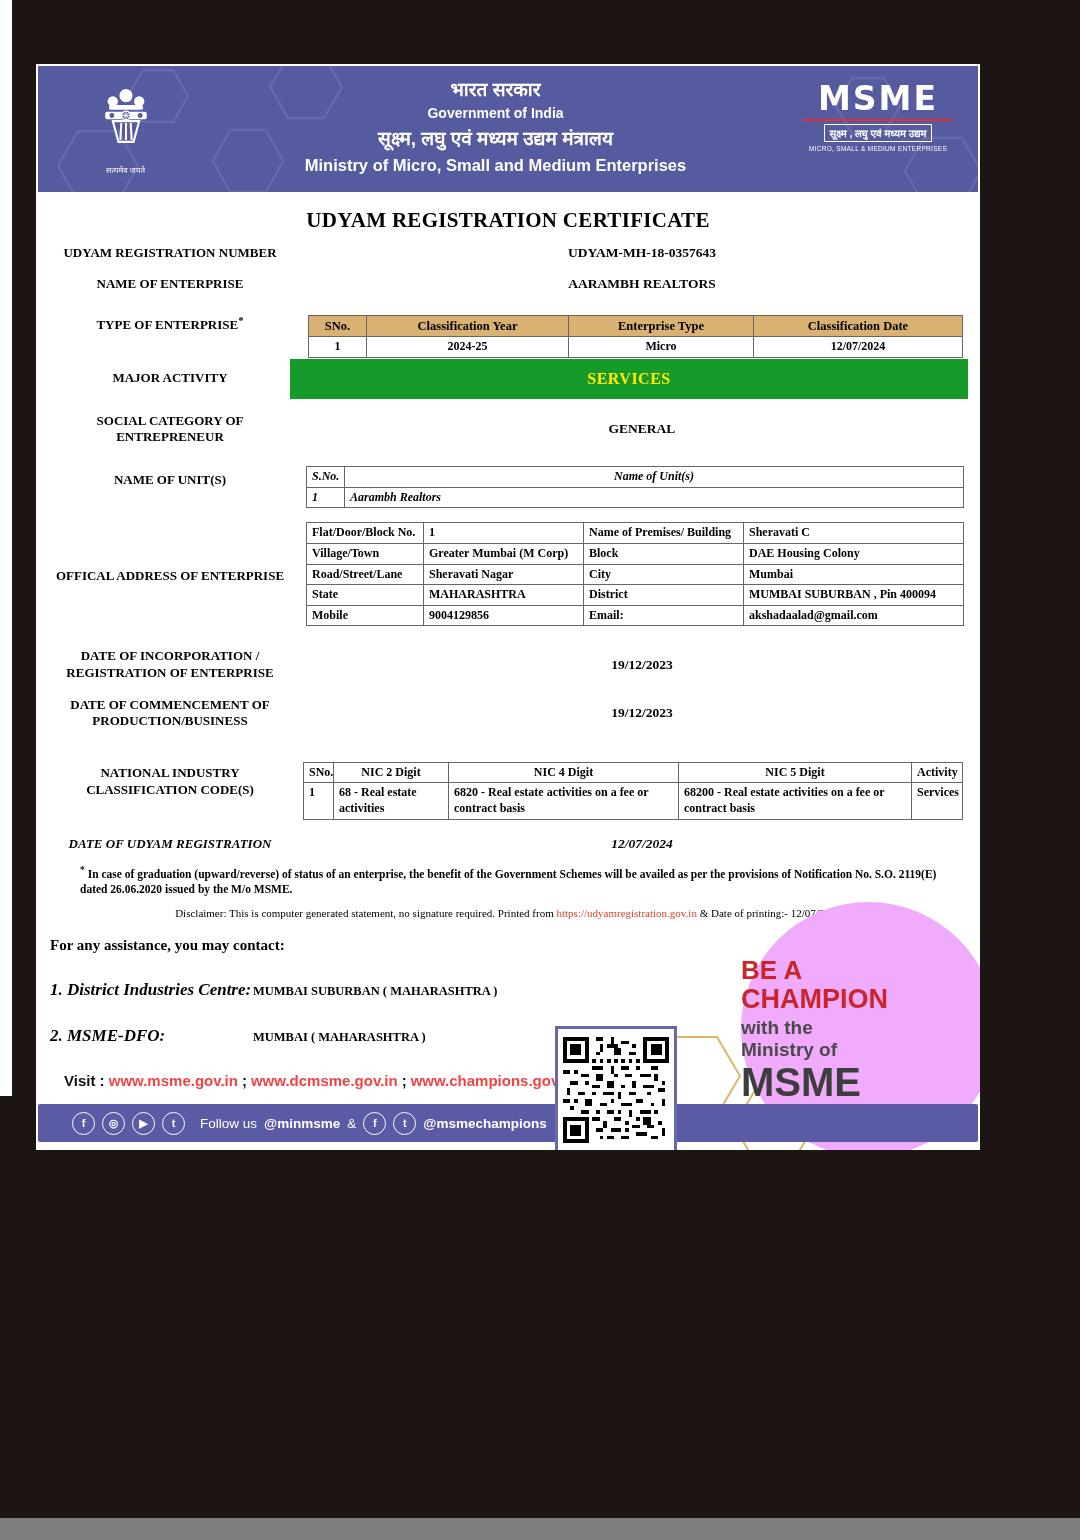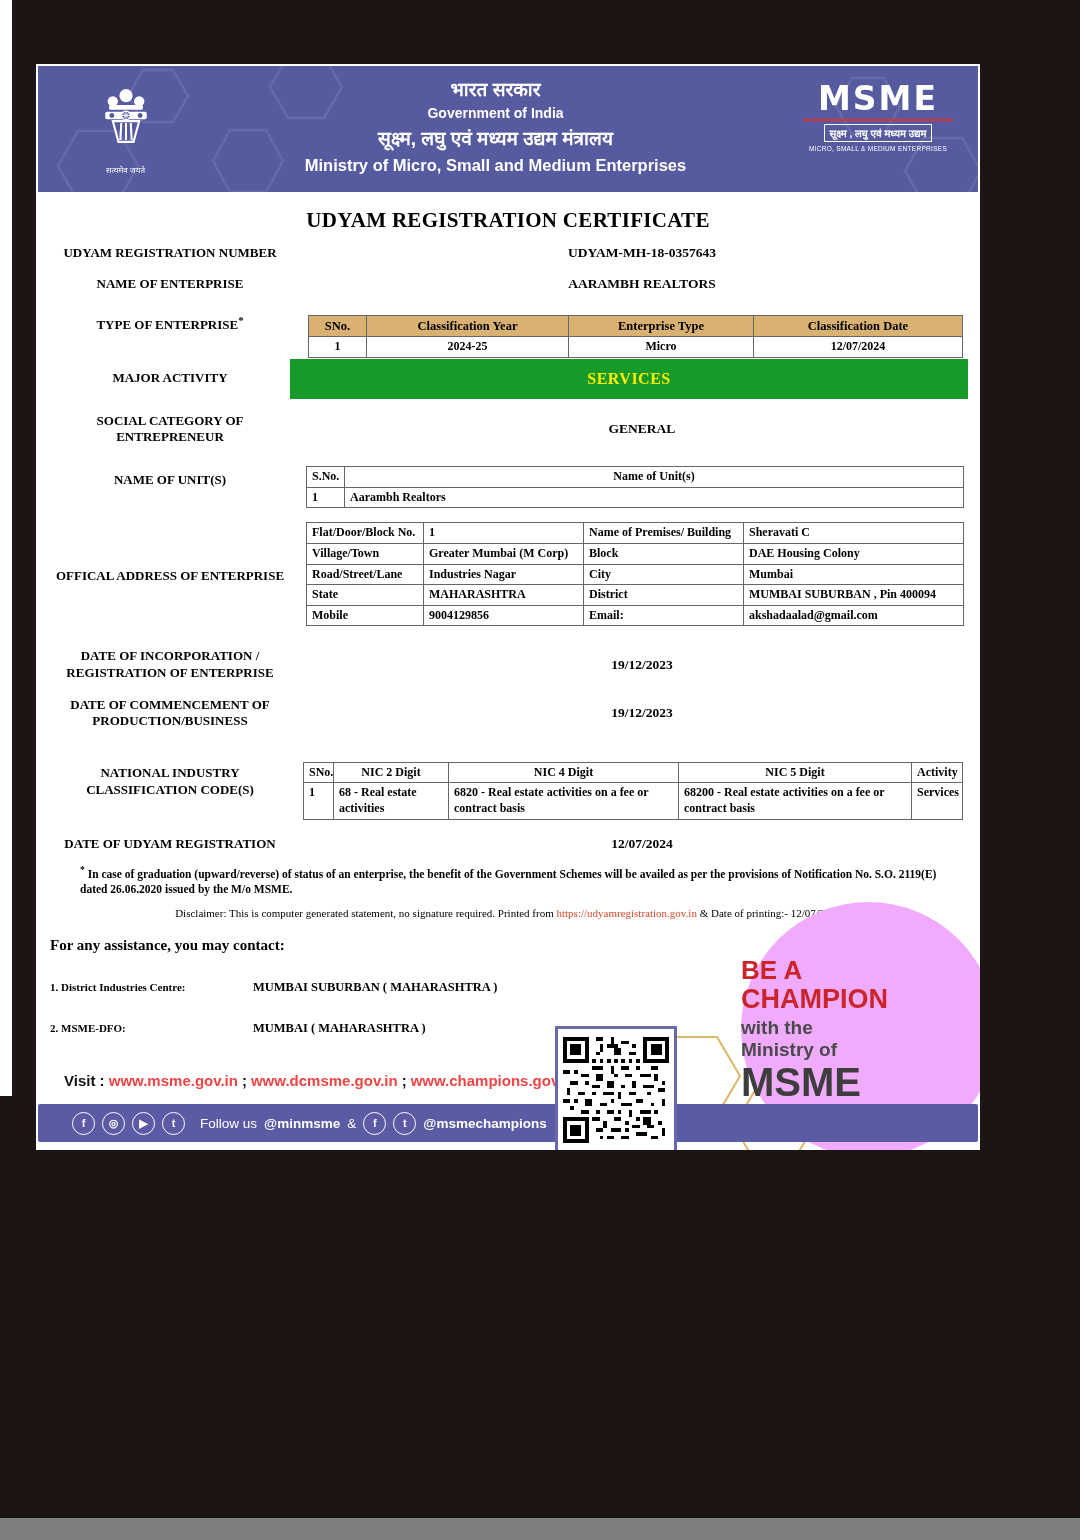--- a/index.html
+++ b/index.html
@@ -31,41 +31,41 @@
   .title{text-align:center;font-size:21px;font-weight:bold;margin-top:16px;letter-spacing:.3px;}
   .frow{display:grid;grid-template-columns:268px 1fr;align-items:center;}
   .flabel{font-weight:bold;font-size:13px;text-align:center;padding:0 14px;line-height:1.25;}
   .fvalue{font-weight:bold;font-size:13.5px;text-align:center;}
 
   .tbl{border-collapse:collapse;table-layout:fixed;}
   .tbl td,.tbl th{border:1px solid #666;font-size:12px;font-weight:bold;padding:2px 5px;overflow:hidden;line-height:1.3;}
   .type-tbl{margin:21px 0 0 272px;width:655px;}
   .type-tbl th{background:#d9b173;text-align:center;font-size:12.5px;}
   .type-tbl td{text-align:center;}
-  .units-tbl{margin:14px 0 0 270px;width:658px;}
+  .units-tbl{margin:14px 0 0 270px;width:658px;font-style:italic;}
   .units-tbl th.h-sno{text-align:left;}
   .units-tbl th.h-name{text-align:center;}
   .units-tbl td{text-align:left;}
   .addr-tbl{margin:18px 0 0 270px;width:658px;}
   .addr-tbl td{text-align:left;}
   .nic-tbl{margin:14px 0 0 267px;width:660px;}
   .nic-tbl th{text-align:center;}
   .nic-tbl td{text-align:left;vertical-align:top;}
 
   .activity-bar{margin:12px 0 0 254px;width:678px;height:40px;background:#169b2b;
                 display:flex;align-items:center;justify-content:center;}
   .activity-text{color:#ffec00;font-weight:bold;font-size:16px;letter-spacing:.5px;}
 
   .footnote{margin:12px 28px 0 44px;font-size:11.5px;font-weight:bold;line-height:1.35;}
   .disclaimer{margin-top:9px;text-align:center;font-size:11px;}
   .red-link{color:#d4472c;text-decoration:none;cursor:pointer;}
 
   .assist-heading{margin:18px 0 0 14px;font-size:15px;font-weight:bold;}
   .contact-row{display:grid;grid-template-columns:203px 1fr;margin:26px 0 0 14px;align-items:baseline;}
-  .contact-label{font-weight:bold;font-size:11px;}
+  .contact-label{font-weight:bold;font-size:17px;font-style:italic;}
   .contact-value{font-weight:bold;font-size:12.5px;}
 
   
   .champion{position:absolute;left:705px;top:838px;width:255px;height:255px;border-radius:50%;
             background:#f0abfc;text-align:left;font-family:"Liberation Sans",sans-serif;z-index:1;}
   .ch1{margin-top:54px;font-size:26px;font-weight:800;color:#c9252b;line-height:1.1;}
   .ch2{font-size:27px;font-weight:800;color:#c9252b;line-height:1.1;}
   .ch3{font-size:19px;font-weight:700;color:#4a4a4a;margin-top:3px;line-height:1.15;}
   .ch4{font-size:19px;font-weight:700;color:#4a4a4a;line-height:1.15;}
   .ch5{font-size:40px;font-weight:800;color:#3d3d3d;line-height:1.05;}
@@ -247,21 +247,21 @@
         <td>Sheravati C</td>
       </tr>
       <tr>
         <td>Village/Town</td>
         <td>Greater Mumbai (M Corp)</td>
         <td>Block</td>
         <td>DAE Housing Colony</td>
       </tr>
       <tr>
         <td>Road/Street/Lane</td>
-        <td>Industries Nagar</td>
+        <td>Sheravati Nagar</td>
         <td>City</td>
         <td>Mumbai</td>
       </tr>
       <tr>
         <td>State</td>
         <td>MAHARASHTRA</td>
         <td>District</td>
         <td>MUMBAI SUBURBAN , Pin 400094</td>
       </tr>
       <tr>
@@ -306,21 +306,21 @@
       <tr>
         <td>1</td>
         <td>68 - Real estate activities</td>
         <td>6820 - Real estate activities on a fee or contract basis</td>
         <td>68200 - Real estate activities on a fee or contract basis</td>
         <td>Services</td>
       </tr>
     </tbody>
       </table>
 
-    <div class="frow" style="margin-top:16px;">
+    <div class="frow" style="margin-top:16px;font-style:italic;">
       <div class="flabel">DATE OF UDYAM REGISTRATION</div>
       <div class="fvalue">12/07/2024</div>
     </div>
 
     <div class="footnote">
       <sup>*</sup>
       <span>In case of graduation (upward/reverse) of status of an enterprise, the benefit of the Government Schemes will be availed as per the provisions of Notification No. S.O. 2119(E) dated 26.06.2020 issued by the M/o MSME.</span>
     </div>
 
     <div class="disclaimer">

